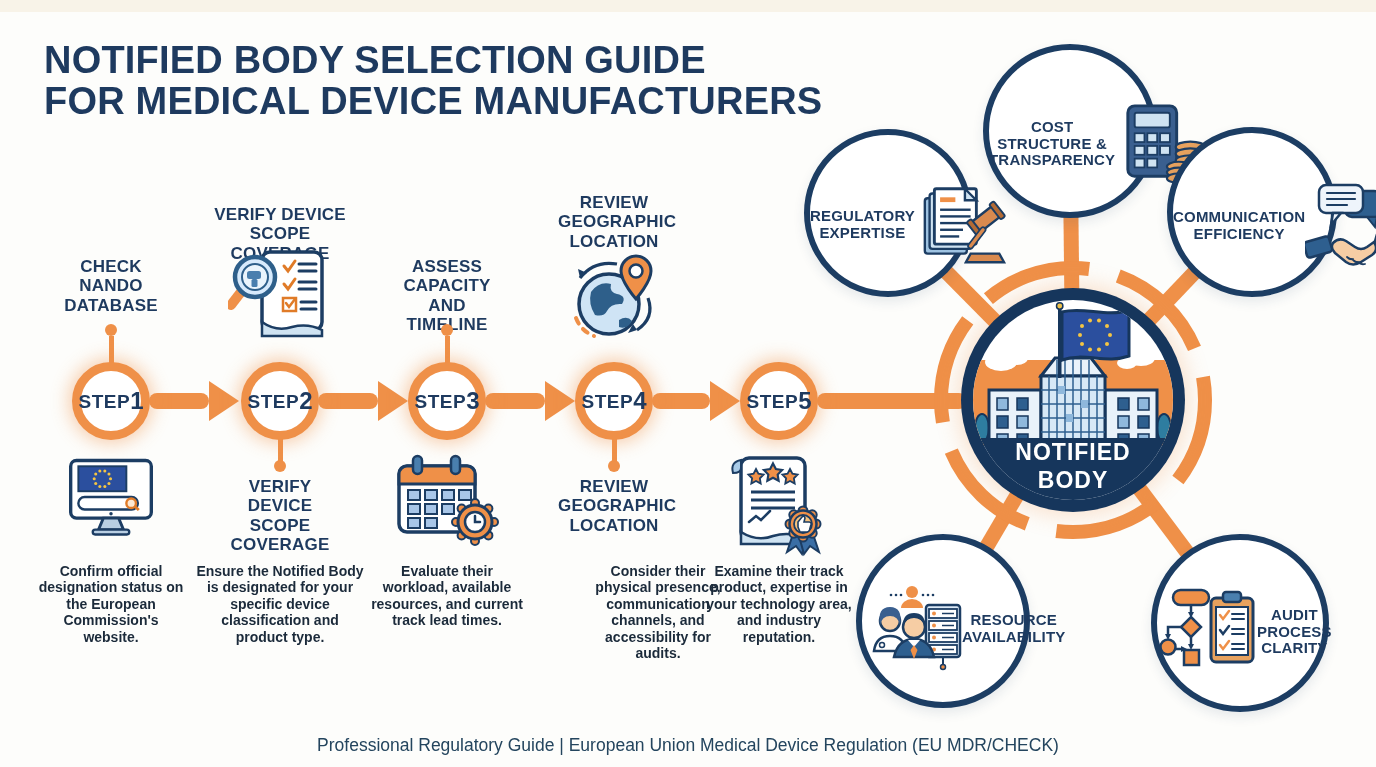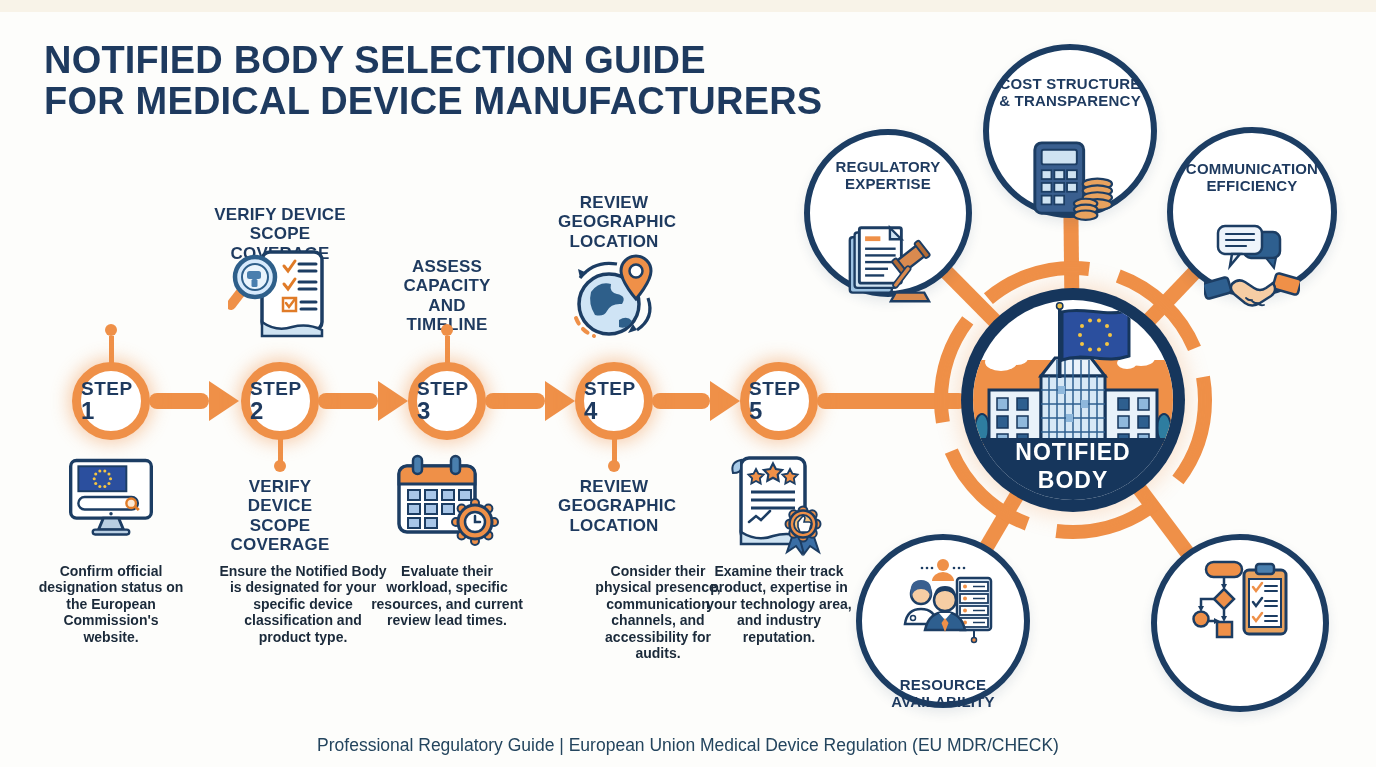--- a/index.html
+++ b/index.html
@@ -6,22 +6,22 @@
   #canvas{position:relative;width:1376px;height:767px;background:#fdfdfb;overflow:hidden;
           font-family:"Liberation Sans",sans-serif;}
   .abs{position:absolute;}
   
   .top-strip{position:absolute;left:0;top:0;width:100%;height:12px;background:#f7f1e4;opacity:.85;}
   
   .title{position:absolute;left:44px;top:40px;color:#1e3a5f;font-weight:bold;
          font-size:38px;line-height:1.07;letter-spacing:.2px;text-transform:uppercase;}
   
   .step-circle{position:absolute;width:78px;height:78px;box-sizing:border-box;border-radius:50%;
-               background:#fff;border:9px solid #ef9048;display:flex;flex-direction:column;
-               align-items:flex-start;justify-content:center;z-index:4;
+               background:#fff;border:9px solid #ef9048;display:flex;flex-direction:row;
+               align-items:center;justify-content:center;z-index:4;
                box-shadow:0 0 18px 3px rgba(239,144,72,.45);}
   .step-word{font-size:19px;font-weight:bold;color:#1e3a5f;letter-spacing:.5px;line-height:1;}
   .step-num{font-size:24px;font-weight:bold;color:#1e3a5f;line-height:1.05;}
   
   .conn-bar{position:absolute;height:16px;background:#ef9048;border-radius:8px;top:393px;z-index:2;}
   .conn-head{position:absolute;width:0;height:0;top:381px;z-index:2;
              border-top:20px solid transparent;border-bottom:20px solid transparent;
              border-left:30px solid #ef9048;}
   .stem{position:absolute;width:5px;background:#ef9048;z-index:3;}
   .stem-dot{position:absolute;width:12px;height:12px;border-radius:50%;background:#ef9048;z-index:3;}
@@ -33,22 +33,22 @@
   .icon-box{position:absolute;z-index:3;}
   
   .hub{position:absolute;left:961px;top:288px;width:224px;height:224px;border-radius:50%;
        background:#16365c;z-index:5;box-shadow:0 0 22px 4px rgba(239,144,72,.25);}
   .hub-inner{position:absolute;left:10px;top:10px;width:204px;height:204px;}
   .hub-label{position:absolute;left:0;top:150px;width:100%;text-align:center;color:#fff;
              font-weight:bold;font-size:23px;line-height:1.22;letter-spacing:1px;z-index:6;
              text-transform:uppercase;}
   
   .sat{position:absolute;box-sizing:border-box;background:#fff;border:6px solid #1c3d63;
-       border-radius:50%;display:flex;flex-direction:column;align-items:center;
-       text-align:center;z-index:5;box-shadow:0 5px 12px rgba(30,58,95,.10);gap:29px;}
+       border-radius:50%;display:flex;flex-direction:row;align-items:center;
+       text-align:center;z-index:5;box-shadow:0 5px 12px rgba(30,58,95,.10);}
   .sat-label{font-size:15px;font-weight:bold;color:#1e3a5f;line-height:1.13;
              letter-spacing:.2px;text-transform:uppercase;}
   
   .footer{position:absolute;left:0;top:735px;width:100%;text-align:center;color:#24455e;
           font-size:17.5px;z-index:3;}
   svg{display:block;}
 </style>
 </head>
 <body>
 
@@ -62,20 +62,21 @@
 
   <svg class="abs" style="left:0;top:0;z-index:1;" width="1376" height="767" viewBox="0 0 1376 767">
     <line x1="1073" y1="400" x2="888" y2="213" stroke="#ef9048" stroke-width="15"></line>
     <line x1="1073" y1="400" x2="1070" y2="131" stroke="#ef9048" stroke-width="15"></line>
     <line x1="1073" y1="400" x2="1252" y2="212" stroke="#ef9048" stroke-width="15"></line>
     <line x1="1073" y1="400" x2="943" y2="621" stroke="#ef9048" stroke-width="15"></line>
     <line x1="1073" y1="400" x2="1240" y2="623" stroke="#ef9048" stroke-width="15"></line>
     <circle cx="1073" cy="400" r="132" fill="none" stroke="#ef9048" stroke-width="14" stroke-dasharray="108 30" stroke-dashoffset="22"></circle>
   </svg>
 
+  <div class="step-label" style="left:61px;top:257px;width:100px;">CHECK NANDO DATABASE</div>
   <div class="stem-dot" style="left:105px;top:324px;"></div>
   <div class="stem" style="left:109px;top:336px;height:30px;"></div>
   <div class="step-circle" style="left:72px;top:362px;">
     <span class="step-word">STEP</span>
     <span class="step-num">1</span>
   </div>
   <div class="icon-box" style="left:63px;top:455px;">
     <svg width="96" height="84" viewBox="0 0 100 84">
       <rect x="8" y="4" width="84" height="60" rx="6" fill="#fff" stroke="#1c3d63" stroke-width="3.5"></rect>
       <rect x="16" y="10" width="50" height="26" fill="#2b4f9e" stroke="#1c3d63" stroke-width="2"></rect>
@@ -128,21 +129,21 @@
       <rect x="23.5" y="35" width="6" height="8" rx="1.5" fill="#4a7fae"></rect>
     </svg>
   </div>
   <div class="step-circle" style="left:241px;top:362px;">
     <span class="step-word">STEP</span>
     <span class="step-num">2</span>
   </div>
   <div class="stem" style="left:278px;top:438px;height:26px;"></div>
   <div class="stem-dot" style="left:274px;top:460px;"></div>
   <div class="step-label" style="left:216px;top:477px;width:128px;">VERIFY DEVICE SCOPE COVERAGE</div>
-  <div class="step-desc" style="left:194px;top:563px;width:172px;margin-left:23px;">Ensure the Notified Body is designated for your specific device classification and product type.</div>
+  <div class="step-desc" style="left:194px;top:563px;width:172px;">Ensure the Notified Body is designated for your specific device classification and product type.</div>
 
   <div class="conn-bar" style="left:318px;width:60px;"></div>
   <div class="conn-head" style="left:378px;"></div>
 
   <div class="step-label" style="left:387px;top:257px;width:120px;">ASSESS CAPACITY AND TIMELINE</div>
   <div class="stem-dot" style="left:441px;top:324px;"></div>
   <div class="stem" style="left:445px;top:336px;height:30px;"></div>
   <div class="step-circle" style="left:408px;top:362px;">
     <span class="step-word">STEP</span>
     <span class="step-num">3</span>
@@ -172,21 +173,21 @@
           <circle cx="61" cy="68" r="4"></circle>
           <circle cx="66.6" cy="54.6" r="4"></circle>
         <circle cx="80" cy="49" r="4"></circle>
           <circle cx="93.4" cy="54.6" r="4"></circle>
       </g>
       <circle cx="80" cy="68" r="17" fill="#ef9048" stroke="#1c3d63" stroke-width="3"></circle>
       <circle cx="80" cy="68" r="10" fill="#fff" stroke="#1c3d63" stroke-width="2.5"></circle>
       <path d="M80 62 v6 h5" stroke="#1c3d63" stroke-width="2.5" fill="none" stroke-linecap="round"></path>
     </svg>
   </div>
-  <div class="step-desc" style="left:371px;top:563px;width:152px;">Evaluate their workload, specific resources, and current review lead times.</div>
+  <div class="step-desc" style="left:371px;top:563px;width:152px;">Evaluate their workload, available resources, and current track lead times.</div>
 
   <div class="conn-bar" style="left:485px;width:60px;"></div>
   <div class="conn-head" style="left:545px;"></div>
 
   <div class="step-label" style="left:558px;top:193px;width:112px;">REVIEW GEOGRAPHIC LOCATION</div>
   <div class="icon-box" style="left:562px;top:248px;">
     <svg width="104" height="100" viewBox="0 0 104 100">
       <path d="M18 30 q14 -18 37 -14" fill="none" stroke="#1c3d63" stroke-width="3.2"></path>
       <path d="M18 30 l-2 -9 l9 4 z" fill="#1c3d63"></path>
       <path d="M86 50 q7 20 -11 32" fill="none" stroke="#1c3d63" stroke-width="3.2"></path>
@@ -492,16 +493,17 @@
           <line x1="75" y1="33" x2="87" y2="33" stroke="#1c3d63" stroke-width="2"></line>
           <path d="M63 44 l3 4 l6 -8" stroke="#1c3d63" stroke-width="2.5" fill="none"></path>
           <line x1="75" y1="43" x2="87" y2="43" stroke="#1c3d63" stroke-width="2"></line>
           <line x1="75" y1="48" x2="87" y2="48" stroke="#1c3d63" stroke-width="2"></line>
           <path d="M63 59 l3 4 l6 -8" stroke="#ef9048" stroke-width="2.5" fill="none"></path>
           <line x1="75" y1="58" x2="87" y2="58" stroke="#1c3d63" stroke-width="2"></line>
           <line x1="75" y1="63" x2="87" y2="63" stroke="#1c3d63" stroke-width="2"></line>
         </g>
       </svg>
     </div>
+    <div class="sat-label" style="width:146px;">AUDIT PROCESS CLARITY</div>
   </div>
 
   <div class="footer">Professional Regulatory Guide | European Union Medical Device Regulation (EU MDR/CHECK)</div>
 </div>
 
 </body></html>

